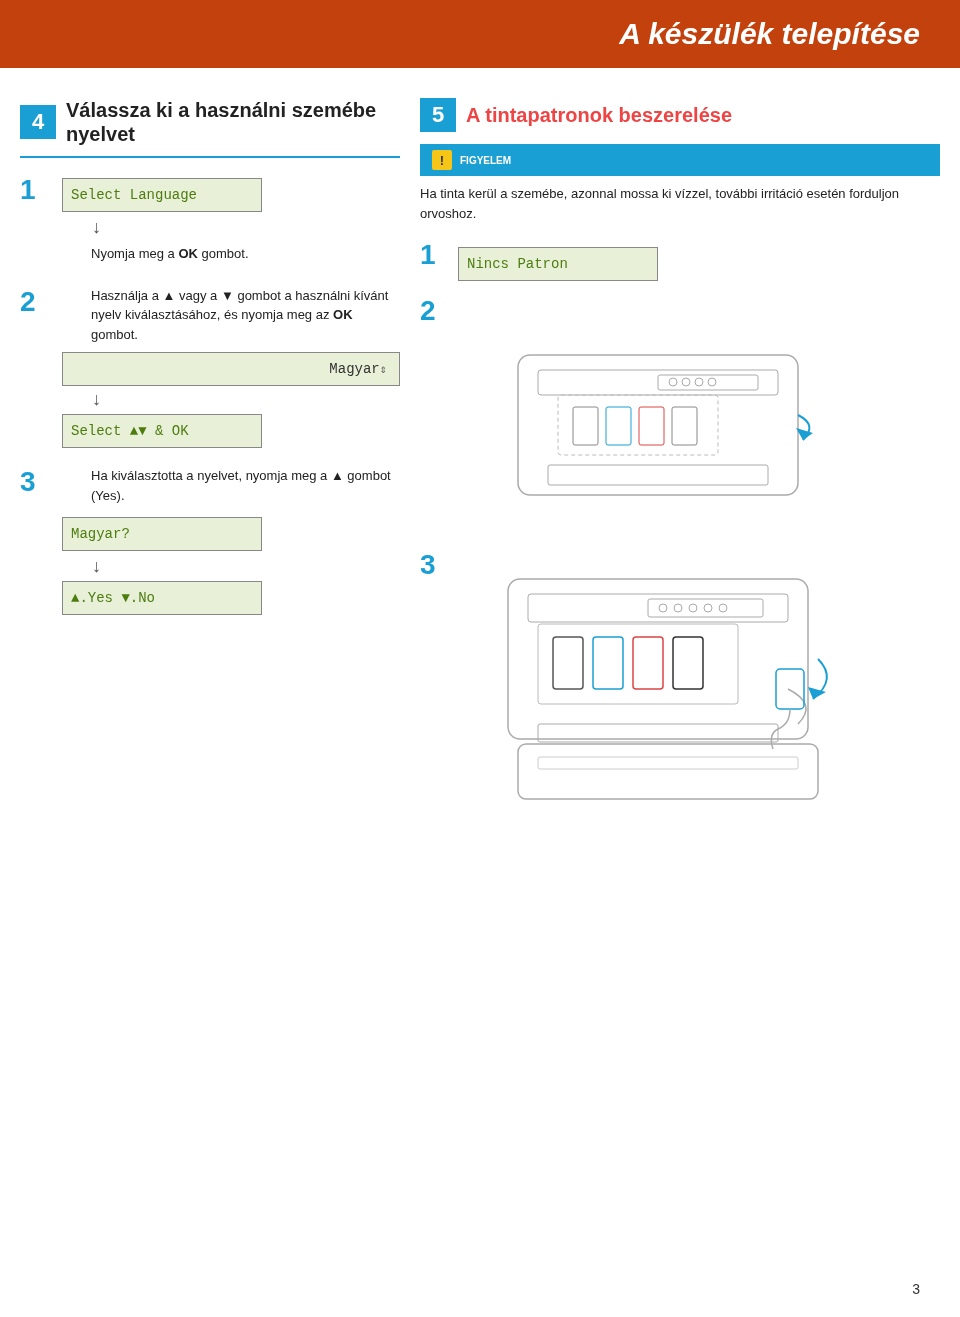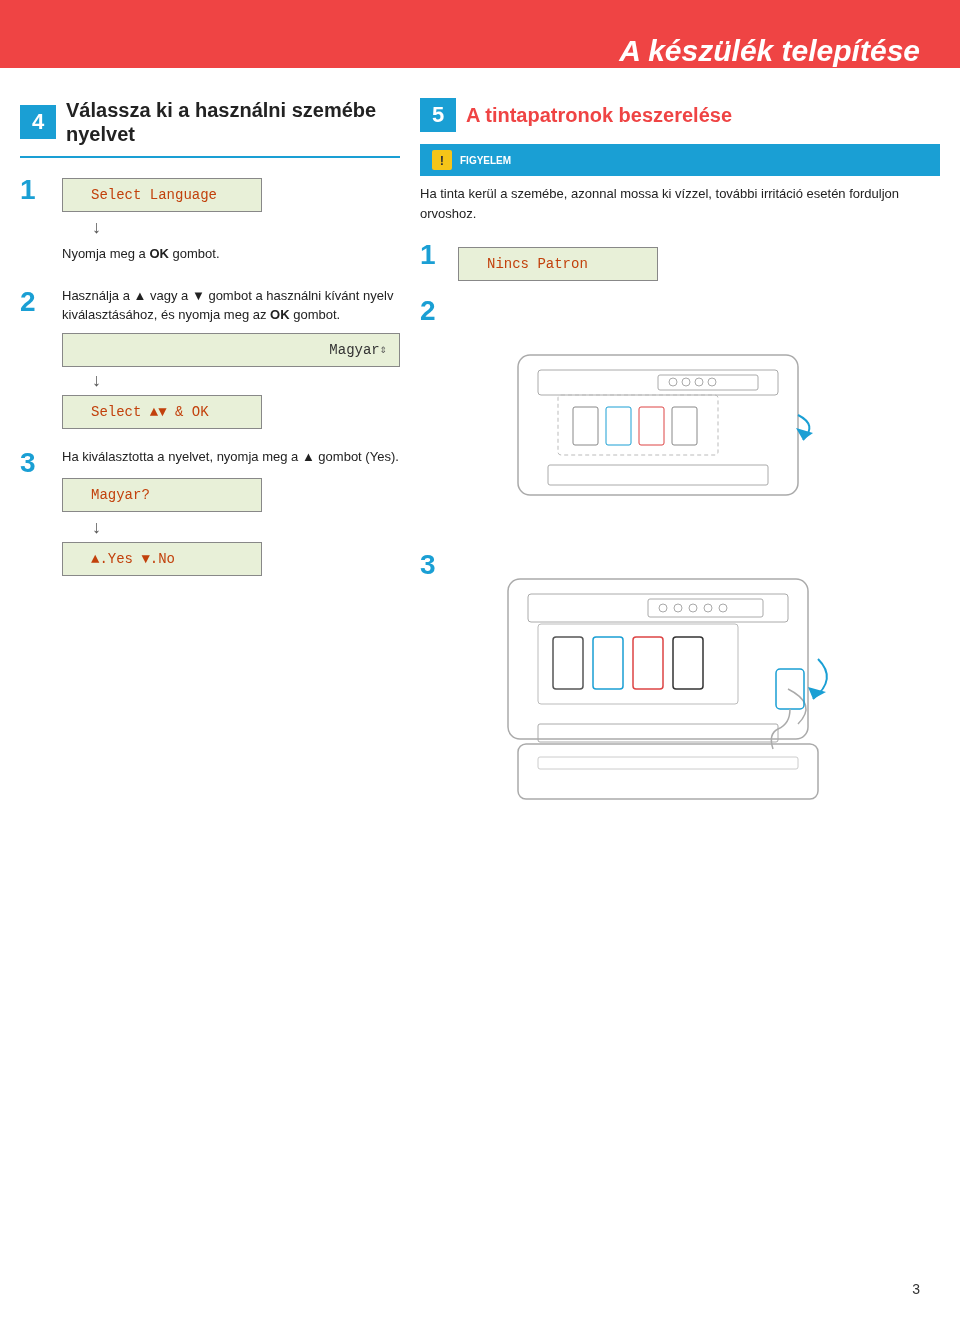--- a/index.html
+++ b/index.html
@@ -6,25 +6,25 @@
     body {
       width: 960px;
       min-height: 1317px;
       background: #ffffff;
       font-family: Arial, Helvetica, sans-serif;
       position: relative;
     }
 
     
     .header {
-      background: #ef4444;
+      background: #c2410c;
       width: 100%;
       height: 68px;
       display: flex;
-      align-items: flex-end;
+      align-items: center;
       justify-content: flex-end;
       padding-right: 40px;
     }
     .header-title {
       color: #ffffff;
       font-size: 30px;
       font-weight: bold;
       font-style: italic;
     }
 
@@ -45,22 +45,22 @@
     .right-col {
       flex: 1;
     }
 
     
     .lcd-box {
       border: 1px solid #888;
       background: #e8f0d8;
       font-family: 'Courier New', monospace;
       font-size: 14px;
-      color: #c2410c;
-      padding: 8px 28px;
+      color: #4d7c0f;
+      padding: 8px 8px;
       display: inline-block;
       min-width: 200px;
       margin: 4px 0;
     }
 
     .arrow-down {
       text-align: left;
       margin-left: 30px;
       font-size: 18px;
       color: #555;
@@ -86,20 +86,21 @@
     .step-content {
       flex: 1;
     }
 
     
     .body-text {
       font-size: 13px;
       color: #222;
       line-height: 1.5;
       margin-bottom: 8px;
+      margin-left: 29px;
     }
 
     
     .caution-box {
       background: #1a9fd4;
       padding: 6px 12px;
       display: flex;
       align-items: center;
       gap: 8px;
       margin-bottom: 8px;

